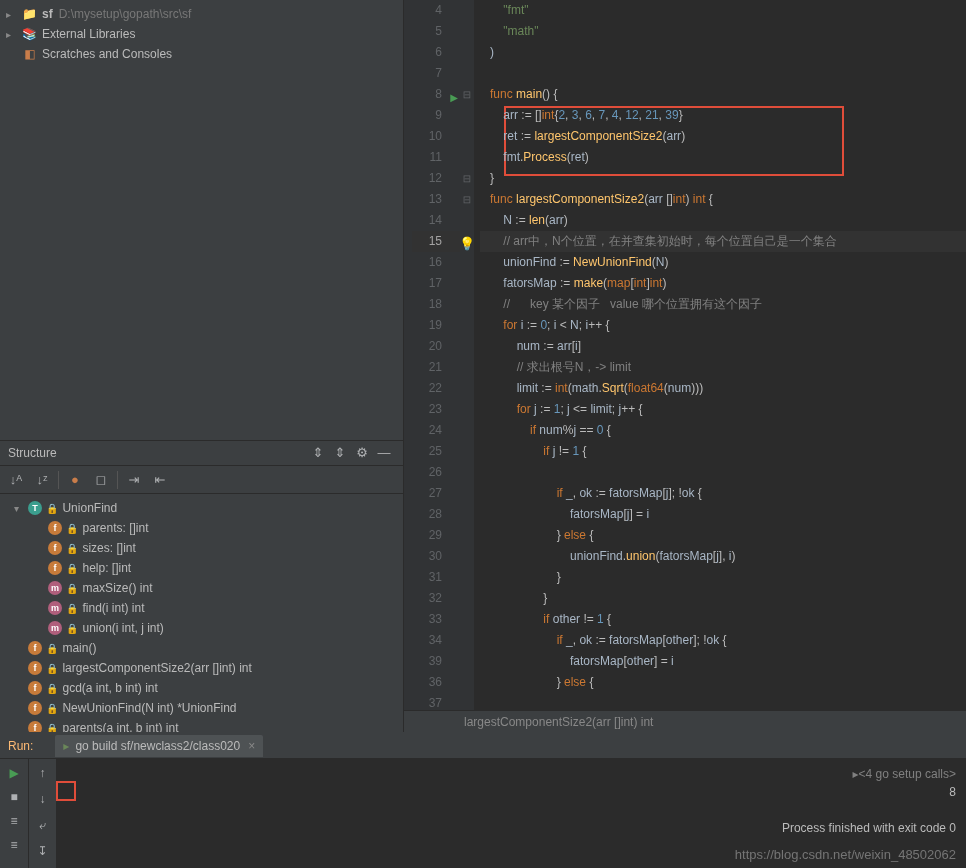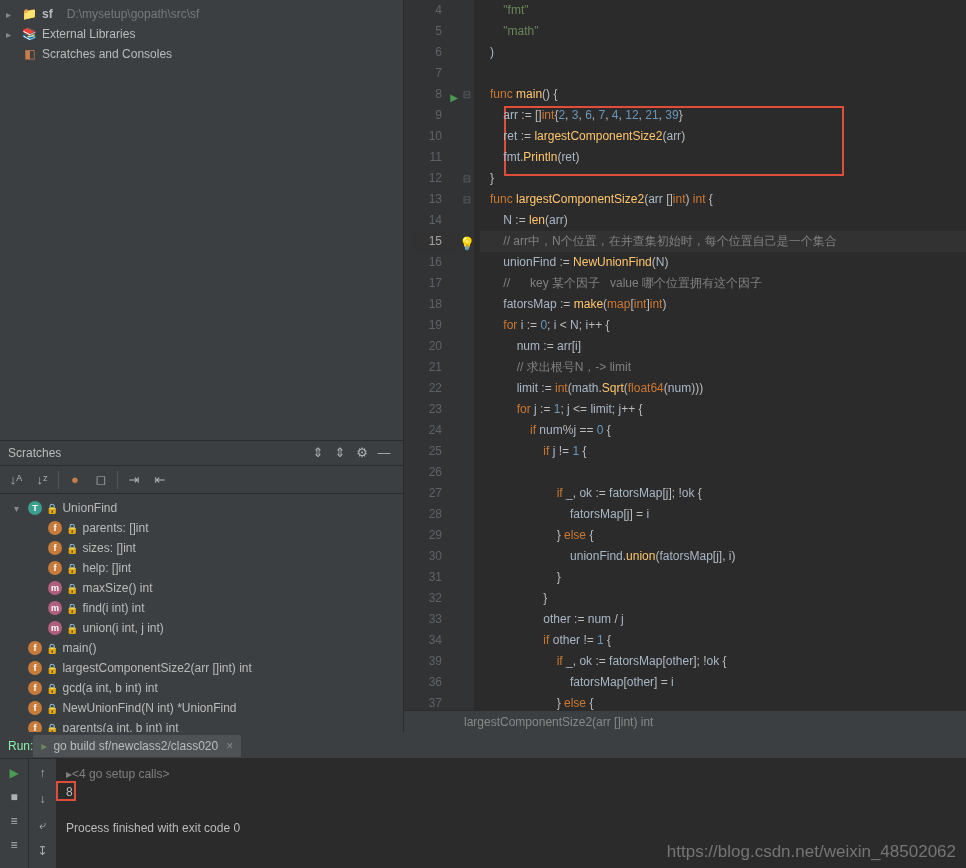--- a/index.html
+++ b/index.html
@@ -4,21 +4,21 @@
 <style>
 * { margin:0; padding:0; box-sizing:border-box; font-family:"Segoe UI",Arial,sans-serif; font-size:12px; }
 body { background:#2b2b2b; color:#bbbbbb; width:966px; height:868px; overflow:hidden; position:relative; }
 .main { display:flex; height:732px; }
 .left-col { width:404px; background:#3c3f41; display:flex; flex-direction:column; border-right:1px solid #2b2b2b; }
 .project-tree { flex:0 0 440px; padding:4px 0; overflow:hidden; }
 .tree-row { display:flex; align-items:center; height:20px; padding-left:6px; color:#bbbbbb; cursor:pointer; }
 .tree-row .chev { width:16px; color:#888; font-size:10px; }
 .tree-row .ico { width:16px; text-align:center; margin-right:4px; }
 .tree-row .lbl { white-space:nowrap; }
-.tree-row .path { color:#787878; margin-left:14px; }
+.tree-row .path { color:#787878; margin-left:6px; }
 .structure-hdr { display:flex; align-items:center; height:26px; padding:0 8px; border-top:1px solid #2b2b2b; border-bottom:1px solid #2b2b2b; background:#3c3f41; }
 .structure-hdr .title { flex:1; color:#bbbbbb; }
 .structure-hdr .btn { width:22px; height:22px; color:#afb1b3; text-align:center; line-height:22px; cursor:pointer; font-size:13px; }
 .structure-toolbar { display:flex; align-items:center; height:28px; padding:0 6px; gap:6px; border-bottom:1px solid #2b2b2b; }
 .structure-toolbar .tb { width:20px; height:20px; color:#afb1b3; text-align:center; line-height:20px; cursor:pointer; font-size:13px; }
 .structure-toolbar .sep { width:1px; height:18px; background:#555; }
 .structure-body { flex:1; overflow:auto; padding:4px 0; }
 .s-row { display:flex; align-items:center; height:20px; padding-left:6px; color:#bbbbbb; cursor:pointer; }
 .s-row .indent { display:inline-block; }
 .s-row .chev { width:14px; color:#888; font-size:10px; }
@@ -45,32 +45,32 @@
 .num { color:#6897bb; }
 .fn { color:#ffc66d; }
 .typ { color:#cc7832; }
 .cmt { color:#808080; }
 .ident { color:#a9b7c6; }
 .pln { color:#a9b7c6; }
 .hl-box { position:absolute; border:2px solid #e04d3a; pointer-events:none; }
 .breadcrumb { height:22px; background:#3c3f41; border-top:1px solid #2b2b2b; color:#888; font-size:12px; line-height:22px; padding-left:60px; }
 .run-panel { height:136px; background:#2b2b2b; border-top:1px solid #3c3f41; display:flex; flex-direction:column; }
 .run-tabs { height:26px; background:#3c3f41; display:flex; align-items:center; padding-left:8px; border-bottom:1px solid #2b2b2b; }
-.run-tabs .lbl { color:#86efac; margin-right:0; }
+.run-tabs .lbl { color:#fdba74; margin-right:22px; }
 .run-tab { display:flex; align-items:center; height:22px; padding:0 8px; background:#4e5254; color:#bbbbbb; border-radius:2px 2px 0 0; }
 .run-tab .x { margin-left:8px; color:#888; cursor:pointer; }
 .run-body { flex:1; display:flex; }
 .run-side { width:28px; background:#3c3f41; display:flex; flex-direction:column; align-items:center; padding-top:4px; gap:4px; }
 .run-side2 { width:28px; background:#3c3f41; display:flex; flex-direction:column; align-items:center; padding-top:4px; gap:6px; border-left:1px solid #2b2b2b; }
 .run-side .b,.run-side2 .b { width:20px; height:20px; color:#afb1b3; text-align:center; line-height:20px; cursor:pointer; font-size:12px; }
 .run-side .b.play { color:#499c54; }
-.console { flex:1; padding:6px 10px; font-family:Consolas,"Courier New",monospace; font-size:13px; color:#bbbbbb; position:relative; }
+.console { flex:1; padding:6px 10px; font-family:Consolas,"Courier New",monospace; font-size:13px; color:#bbbbbb; position:relative;text-align:right; }
 .console .line { height:18px; line-height:18px; }
 .console .fold { color:#808080; }
-.watermark { position:absolute; right:10px; bottom:6px; color:#757575; font-size:17px; }
+.watermark { position:absolute; right:10px; bottom:6px; color:#757575; font-size:13px; }
 </style>
 </head>
 <body>
 
 <div class="main">
   <div class="left-col">
     <div class="project-tree">
       <div class="tree-row">
         <span class="chev">▸</span>
         <span class="ico">📁</span>
@@ -82,21 +82,21 @@
         <span class="ico">📚</span>
         <span class="lbl">External Libraries</span>
       </div>
       <div class="tree-row" style="padding-left:22px">
         <span class="ico" style="color:#c97d4a">◧</span>
         <span class="lbl">Scratches and Consoles</span>
       </div>
     </div>
 
     <div class="structure-hdr">
-      <span class="title">Scratches</span>
+      <span class="title">Structure</span>
       <span class="btn">⇕</span>
       <span class="btn">⇕</span>
       <span class="btn">⚙</span>
       <span class="btn">—</span>
     </div>
     <div class="structure-toolbar">
       <span class="tb">↓ᴬ</span>
       <span class="tb">↓ᶻ</span>
       <span class="sep"></span>
       <span class="tb" style="color:#c97d4a">●</span>
@@ -269,43 +269,42 @@
         </div>
       <div class="code" id="code">
         <div class="hl-box" id="hlbox" style="top: 106px; left: 30px; width: 340px; height: 70px;"></div>
       <div class="cl">       <span class="str">"fmt"</span></div>
           <div class="cl">       <span class="str">"math"</span></div>
           <div class="cl">   <span class="pln">)</span></div>
           <div class="cl"></div>
           <div class="cl">   <span class="kw">func</span> <span class="fn">main</span>() {</div>
           <div class="cl">       <span class="ident">arr</span> := []<span class="typ">int</span>{<span class="num">2</span>, <span class="num">3</span>, <span class="num">6</span>, <span class="num">7</span>, <span class="num">4</span>, <span class="num">12</span>, <span class="num">21</span>, <span class="num">39</span>}</div>
           <div class="cl">       <span class="ident">ret</span> := <span class="fn">largestComponentSize2</span>(<span class="ident">arr</span>)</div>
-          <div class="cl">       <span class="ident">fmt</span>.<span class="fn">Println</span>(<span class="ident">ret</span>)</div>
+          <div class="cl">       <span class="ident">fmt</span>.<span class="fn">Process</span>(<span class="ident">ret</span>)</div>
           <div class="cl">   }</div>
           <div class="cl">   <span class="kw">func</span> <span class="fn">largestComponentSize2</span>(<span class="ident">arr</span> []<span class="typ">int</span>) <span class="typ">int</span> {</div>
           <div class="cl">       <span class="ident">N</span> := <span class="fn">len</span>(<span class="ident">arr</span>)</div>
           <div class="cl cur">       <span class="cmt">// arr中，N个位置，在并查集初始时，每个位置自己是一个集合</span></div>
           <div class="cl">       <span class="ident">unionFind</span> := <span class="fn">NewUnionFind</span>(<span class="ident">N</span>)</div>
+          <div class="cl">       <span class="ident">fatorsMap</span> := <span class="fn">make</span>(<span class="typ">map</span>[<span class="typ">int</span>]<span class="typ">int</span>)</div>
           <div class="cl">       <span class="cmt">//      key 某个因子   value 哪个位置拥有这个因子</span></div>
-          <div class="cl">       <span class="ident">fatorsMap</span> := <span class="fn">make</span>(<span class="typ">map</span>[<span class="typ">int</span>]<span class="typ">int</span>)</div>
           <div class="cl">       <span class="kw">for</span> <span class="ident">i</span> := <span class="num">0</span>; <span class="ident">i</span> &lt; <span class="ident">N</span>; <span class="ident">i</span>++ {</div>
           <div class="cl">           <span class="ident">num</span> := <span class="ident">arr</span>[<span class="ident">i</span>]</div>
           <div class="cl">           <span class="cmt">// 求出根号N，-&gt; limit</span></div>
           <div class="cl">           <span class="ident">limit</span> := <span class="typ">int</span>(<span class="ident">math</span>.<span class="fn">Sqrt</span>(<span class="typ">float64</span>(<span class="ident">num</span>)))</div>
           <div class="cl">           <span class="kw">for</span> <span class="ident">j</span> := <span class="num">1</span>; <span class="ident">j</span> &lt;= <span class="ident">limit</span>; <span class="ident">j</span>++ {</div>
           <div class="cl">               <span class="kw">if</span> <span class="ident">num</span>%<span class="ident">j</span> == <span class="num">0</span> {</div>
           <div class="cl">                   <span class="kw">if</span> <span class="ident">j</span> != <span class="num">1</span> {</div>
           <div class="cl"></div>
           <div class="cl">                       <span class="kw">if</span> <span class="ident">_</span>, <span class="ident">ok</span> := <span class="ident">fatorsMap</span>[<span class="ident">j</span>]; !<span class="ident">ok</span> {</div>
           <div class="cl">                           <span class="ident">fatorsMap</span>[<span class="ident">j</span>] = <span class="ident">i</span></div>
           <div class="cl">                       } <span class="kw">else</span> {</div>
           <div class="cl">                           <span class="ident">unionFind</span>.<span class="fn">union</span>(<span class="ident">fatorsMap</span>[<span class="ident">j</span>], <span class="ident">i</span>)</div>
           <div class="cl">                       }</div>
           <div class="cl">                   }</div>
-          <div class="cl">                   <span class="ident">other</span> := <span class="ident">num</span> / <span class="ident">j</span></div>
           <div class="cl">                   <span class="kw">if</span> <span class="ident">other</span> != <span class="num">1</span> {</div>
           <div class="cl">                       <span class="kw">if</span> <span class="ident">_</span>, <span class="ident">ok</span> := <span class="ident">fatorsMap</span>[<span class="ident">other</span>]; !<span class="ident">ok</span> {</div>
           <div class="cl">                           <span class="ident">fatorsMap</span>[<span class="ident">other</span>] = <span class="ident">i</span></div>
           <div class="cl">                       } <span class="kw">else</span> {</div>
         </div>
     </div>
     <div class="breadcrumb">
       <span>largestComponentSize2(arr []int) int</span>
     </div>
   </div>

